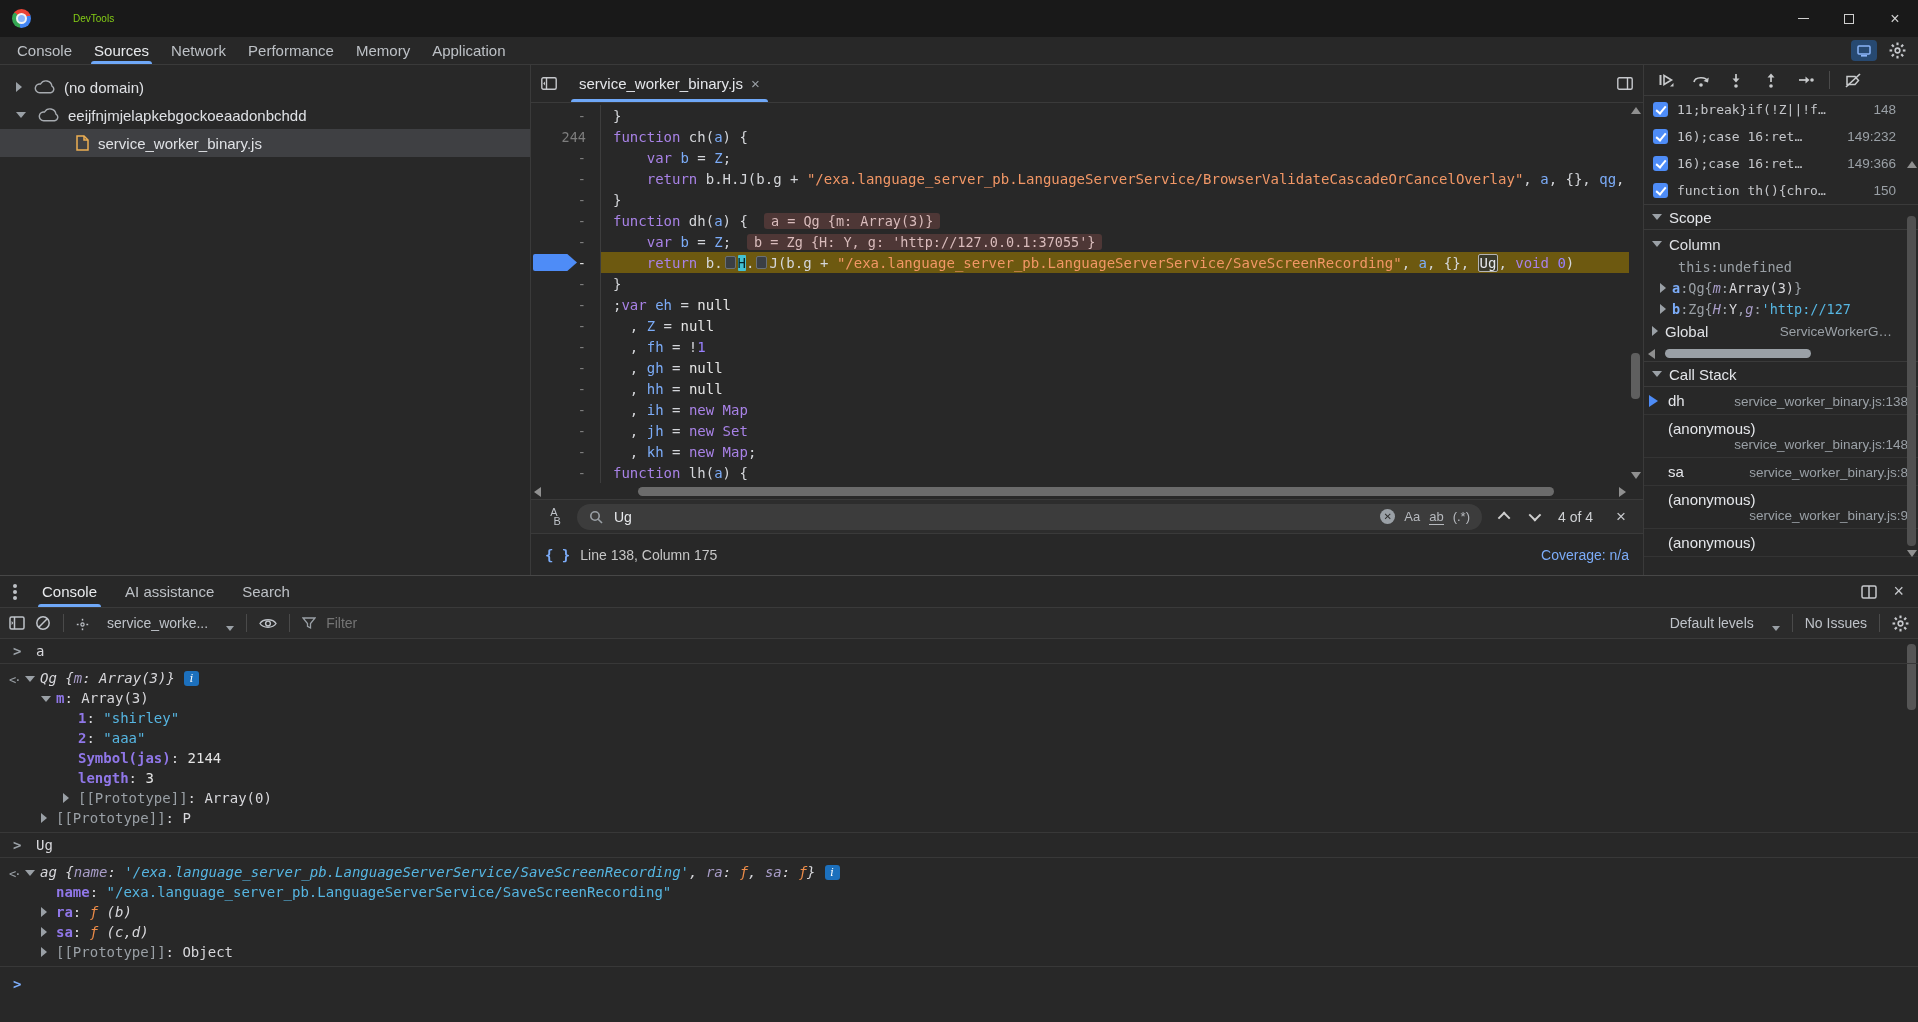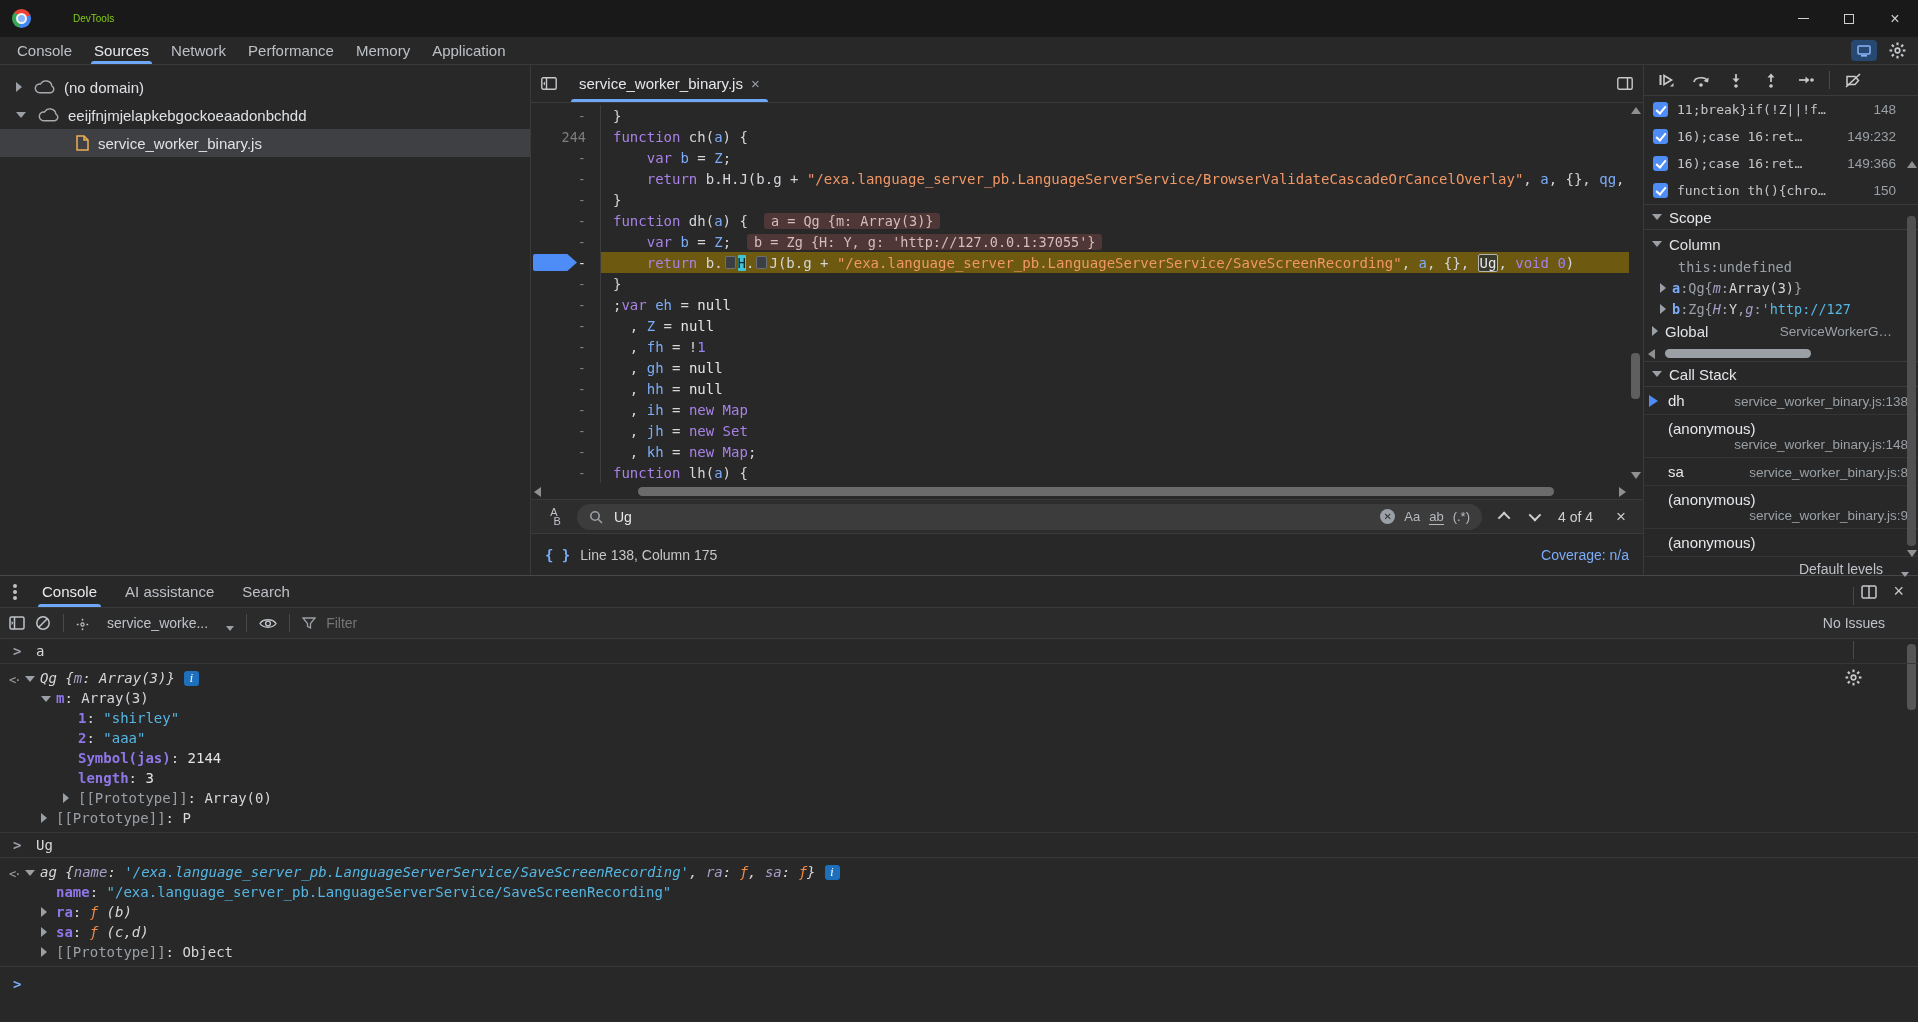--- a/index.html
+++ b/index.html
@@ -120,21 +120,21 @@
   .drawer-tabs{height:32px;display:flex;align-items:stretch;border-bottom:1px solid var(--border);padding-left:2px;flex:0 0 auto;}
   .drawer-tab{padding:0 14px;display:flex;align-items:center;color:#bdc1c6;position:relative;}
   .drawer-tab.active{color:#e8eaed;}
   .drawer-tab.active::after{content:'';position:absolute;left:10px;right:10px;bottom:0;height:3px;border-radius:3px 3px 0 0;background:#6fa8f8;}
   .drawer-right{margin-left:auto;display:flex;align-items:center;gap:16px;padding-right:14px;}
   .console-toolbar{height:31px;display:flex;align-items:center;gap:10px;padding:0 9px;border-bottom:1px solid var(--border);background:#2b2b2b;flex:0 0 auto;color:#bfc3c9;font-size:14px;}
   .ctx-select{display:flex;align-items:flex-end;gap:18px;}
   .dd-caret{width:0;height:0;border-top:5px solid #9aa0a6;border-left:4px solid transparent;border-right:4px solid transparent;}
   .filter-wrap{display:flex;align-items:center;gap:8px;flex:1;}
   .filter-wrap input{background:transparent;border:none;outline:none;color:#e8eaed;font-size:14px;width:300px;font-family:"Liberation Sans",sans-serif;}
-  .toolbar-right{margin-left:auto;display:flex;align-items:center;gap:10px;flex-direction:column;}
+  .toolbar-right{margin-left:auto;display:flex;align-items:center;gap:10px;}
   .console-log{flex:1;position:relative;overflow:hidden;font-family:"DejaVu Sans Mono",monospace;font-size:14px;}
   .cmd-row{min-height:25px;display:flex;align-items:center;border-bottom:1px solid #383838;padding-left:36px;color:#d7d7db;position:relative;}
   .cmd-row .pr{position:absolute;left:13px;color:#9aa0a6;font-weight:bold;}
   .res-group{border-bottom:1px solid #383838;padding:4px 0;position:relative;}
   .res-row{min-height:20px;display:flex;align-items:center;position:relative;white-space:pre;}
   .ret-arrow{position:absolute;left:9px;top:5px;color:#9aa0a6;font-size:12px;letter-spacing:-2px;}
   .tri{width:0;height:0;position:absolute;}
   .tri.v{border-top:6px solid #9aa0a6;border-left:5px solid transparent;border-right:5px solid transparent;margin-top:1px;}
   .tri.r{border-left:6px solid #9aa0a6;border-top:5px solid transparent;border-bottom:5px solid transparent;}
   .sg-k{color:#9077e8;font-weight:bold;} .sg-n{color:#e5e5e5;}

